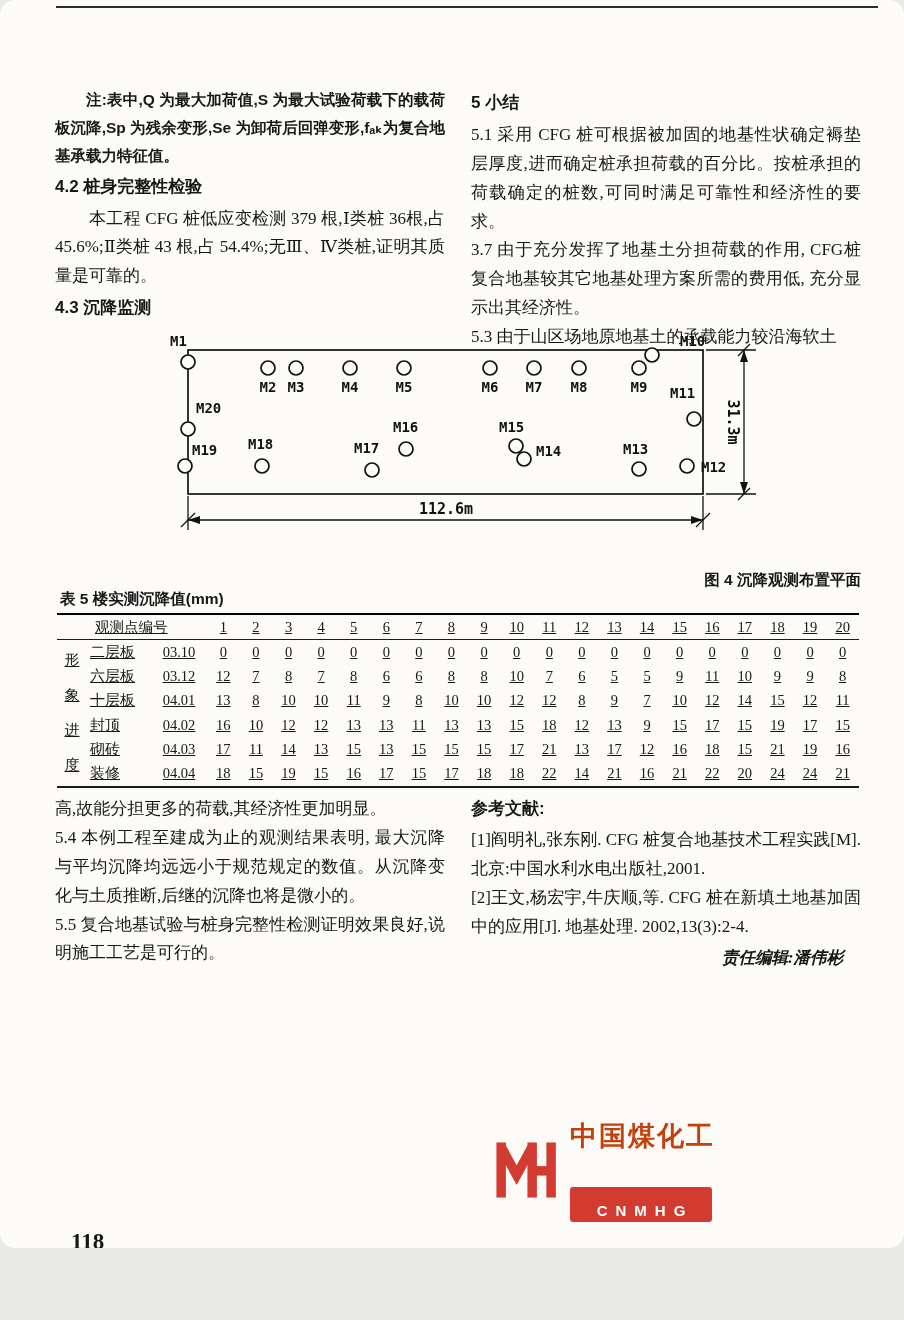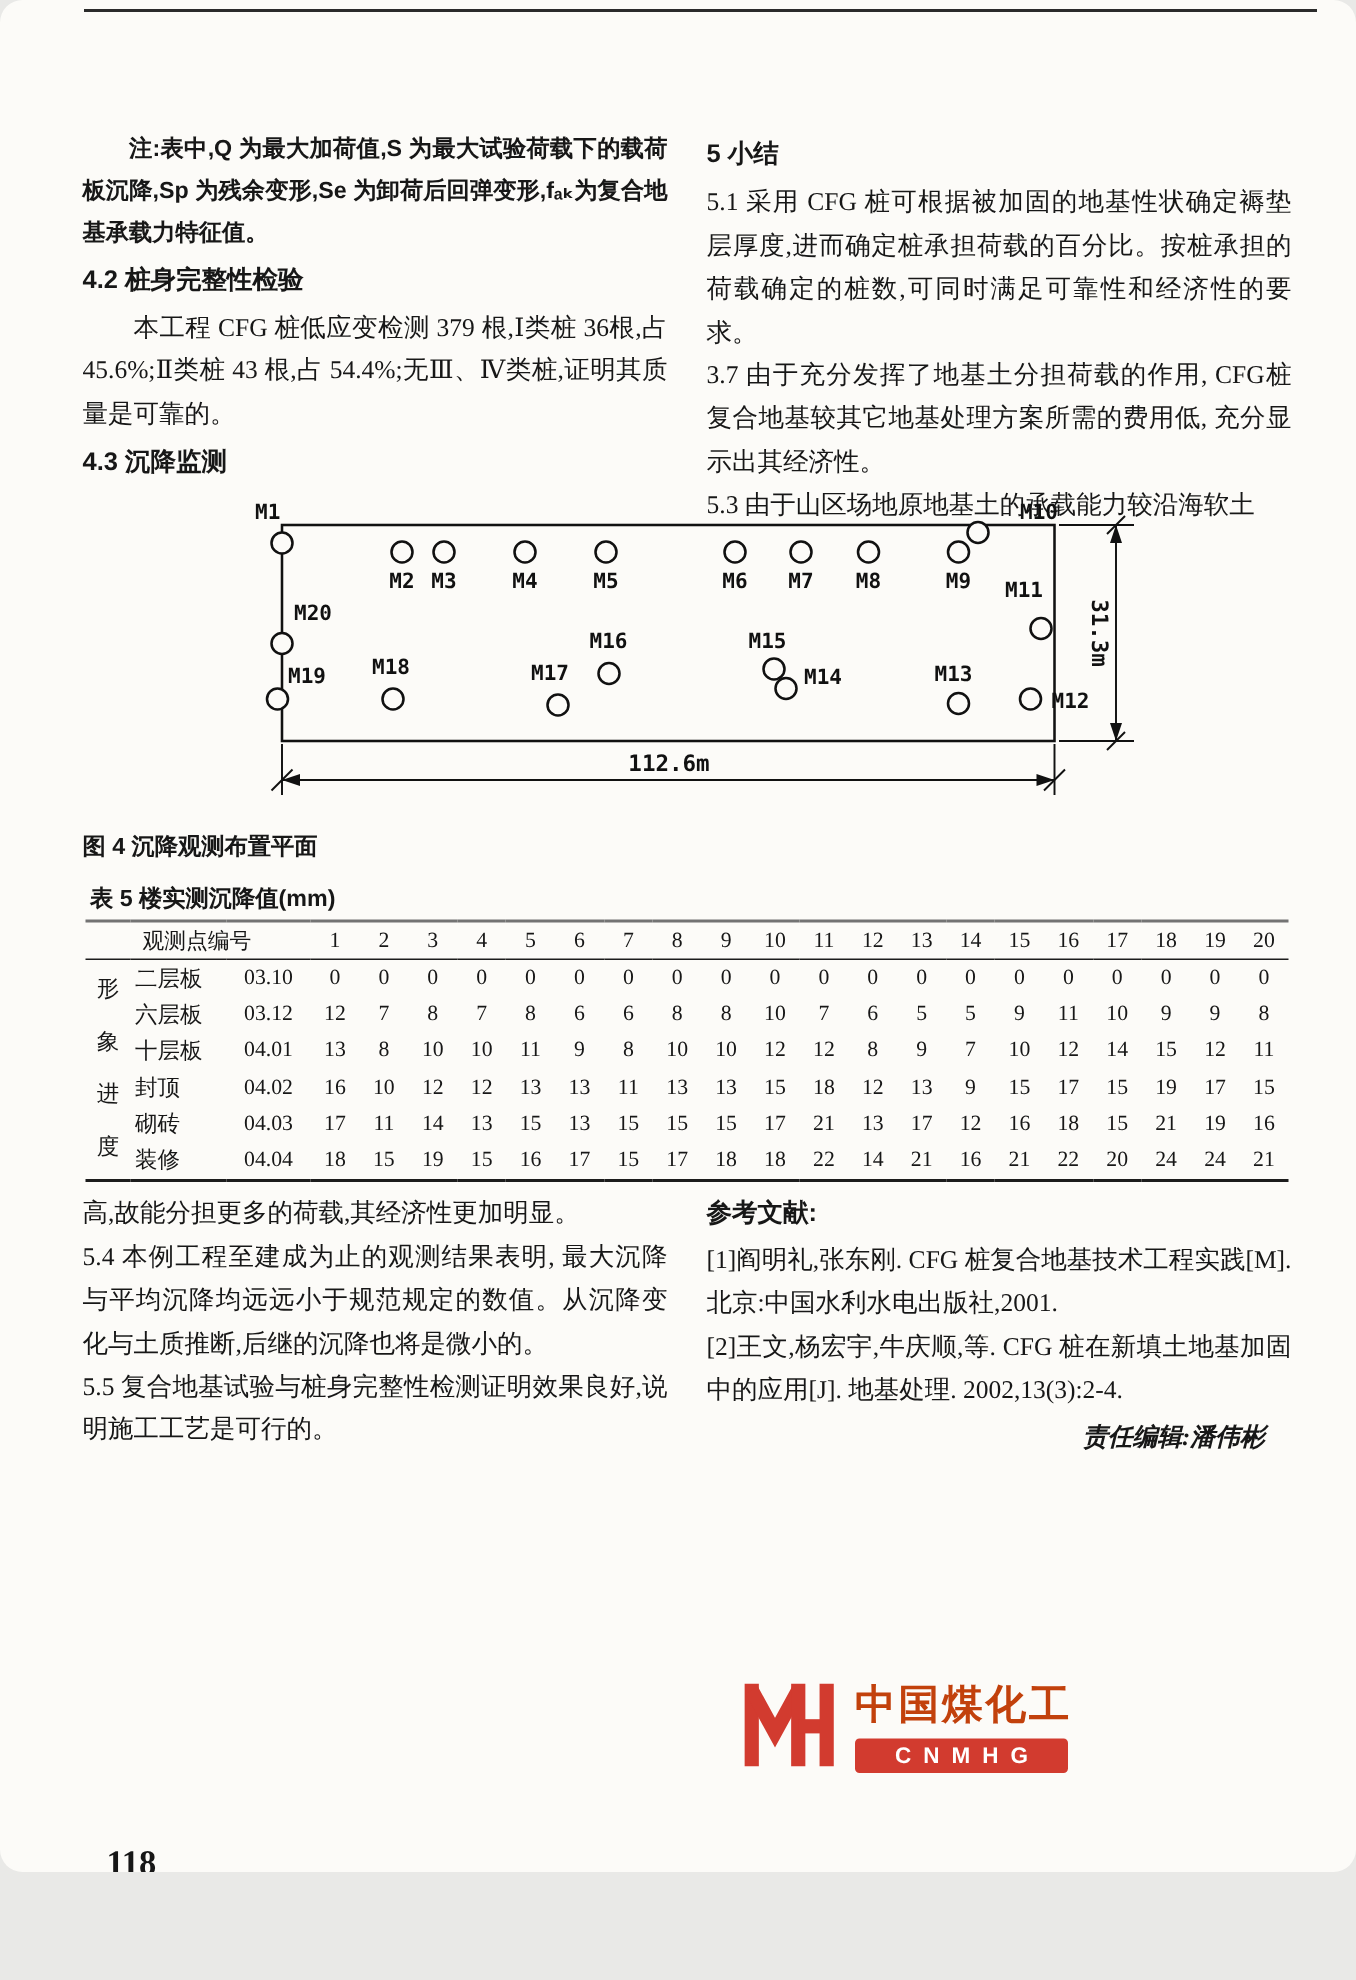--- a/index.html
+++ b/index.html
@@ -30,52 +30,52 @@
   .figure svg text {
     font-family:"DejaVu Sans Mono","Liberation Mono",monospace;
     font-weight:bold; font-size:14px; fill:#111;
   }
   .figure svg text.dimtext { font-size:15px; }
   .pt { fill:#fcfbf8; stroke:#111; stroke-width:1.7; }
   .outline { fill:none; stroke:#111; stroke-width:1.7; }
   .dim line { stroke:#111; stroke-width:1.3; }
   .dim polygon { fill:#111; }
   .figure-caption {
-    position:absolute; top:554px; left:55px; width:806px; text-align:left;
+    position:absolute; top:570px; left:55px; width:806px; text-align:right;
     font-family:"Liberation Sans","DejaVu Sans",sans-serif; font-weight:bold; font-size:15.5px;
   }
   
   .tbl-title {
     position:absolute; top:589px; left:60px;
     font-family:"Liberation Sans","DejaVu Sans",sans-serif; font-weight:bold; font-size:15.5px;
   }
   table.settle {
     position:absolute; top:613px; left:57px; width:802px;
     border-collapse:collapse; table-layout:fixed; font-size:14.5px;
-    border-top:2px solid #737373; border-bottom:2px solid #1c1c1c;
+    border-top:2px solid #000000; border-bottom:2px solid #1c1c1c;text-decoration:underline;
   }
   table.settle thead tr { border-bottom:1.4px solid #1c1c1c; }
   table.settle td { text-align:center; padding:2.5px 0; }
   table.settle td.corner { text-align:left; padding-left:38px; }
   table.settle td.vlabel { white-space:pre-line; line-height:2.35; font-size:15px; vertical-align:middle; }
   table.settle td.stage { text-align:left; padding-left:3px; font-size:15px; }
   
   .ref-head { font-family:"Liberation Sans","DejaVu Sans",sans-serif; font-weight:bold; font-size:17px; margin-bottom:2px; }
   .editor { text-align:right; font-weight:bold; font-style:italic; font-size:16.5px; padding-right:18px; margin-top:3px; }
   
   .logo { position:absolute; top:1118px; left:496px; display:flex; align-items:center; gap:12px; }
   .logo-text { display:flex; flex-direction:column; gap:5px; }
   .logo-cn {
     color:#c2410c; font-family:"Liberation Sans","DejaVu Sans",sans-serif;
     font-weight:bold; font-size:27px; letter-spacing:2px;
   }
   .logo-en {
     background:#d23b2f; color:#ffffff; border-radius:3px; text-align:center;
     font-family:"Liberation Sans","DejaVu Sans",sans-serif; font-weight:bold;
-    font-size:15px; letter-spacing:8px; padding:3px 4px 3px 12px; width:142px;
+    font-size:15px; letter-spacing:8px; padding:15px 4px 3px 12px; width:142px;margin-top:28px;
   }
   
   .pageno { position:absolute; top:1229px; left:71px; font-weight:bold; font-size:23px; }
   .watermark { position:absolute; top:1271px; left:55px; font-size:15px; color:#7f1d1d; letter-spacing:2px; }
   .dot { position:absolute; top:1299px; left:559px; width:11px; height:9px; border-radius:50%; background:#000; }
 </style>
 </head>
 <body>
 
 <div class="page">

